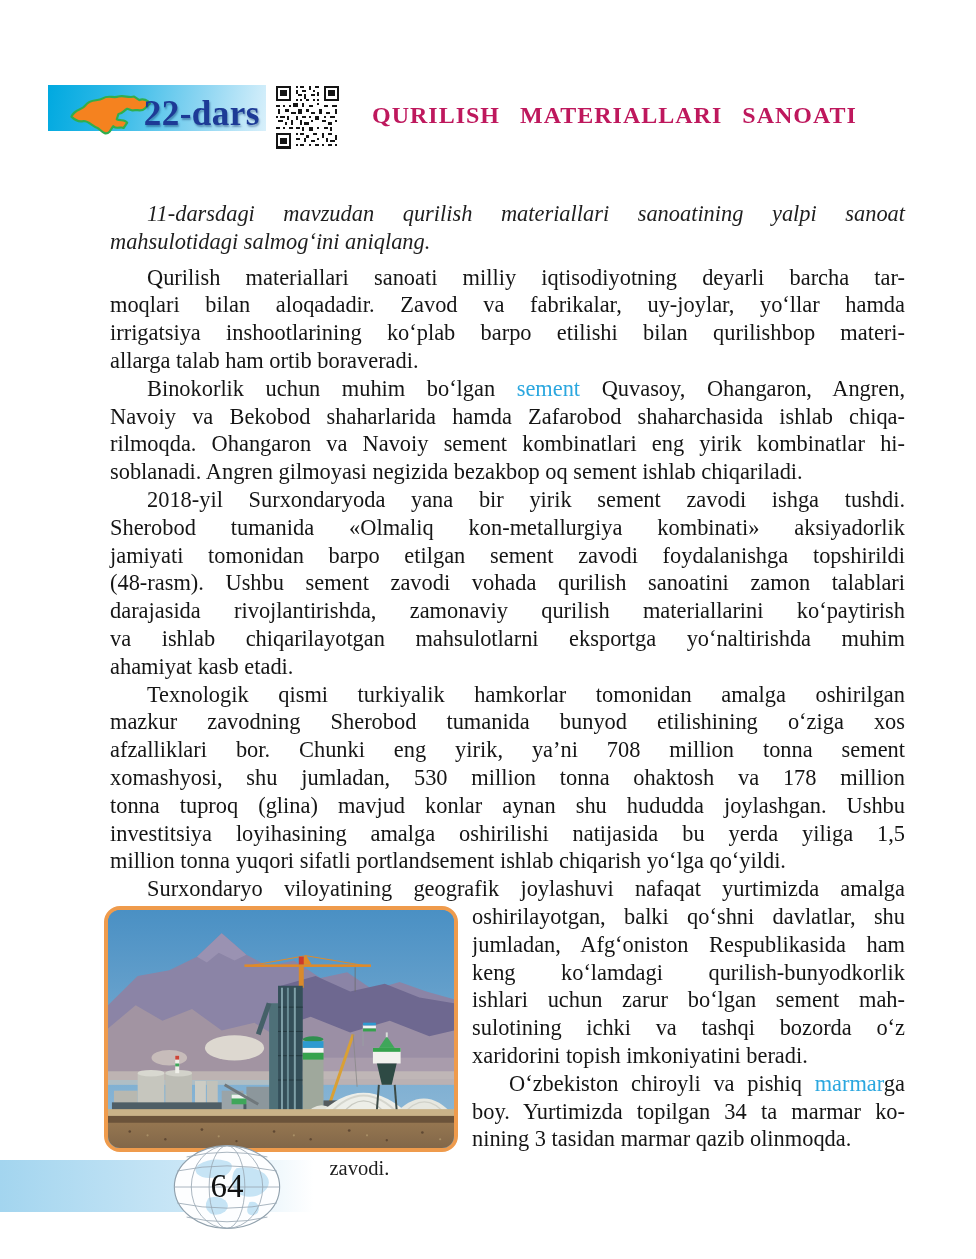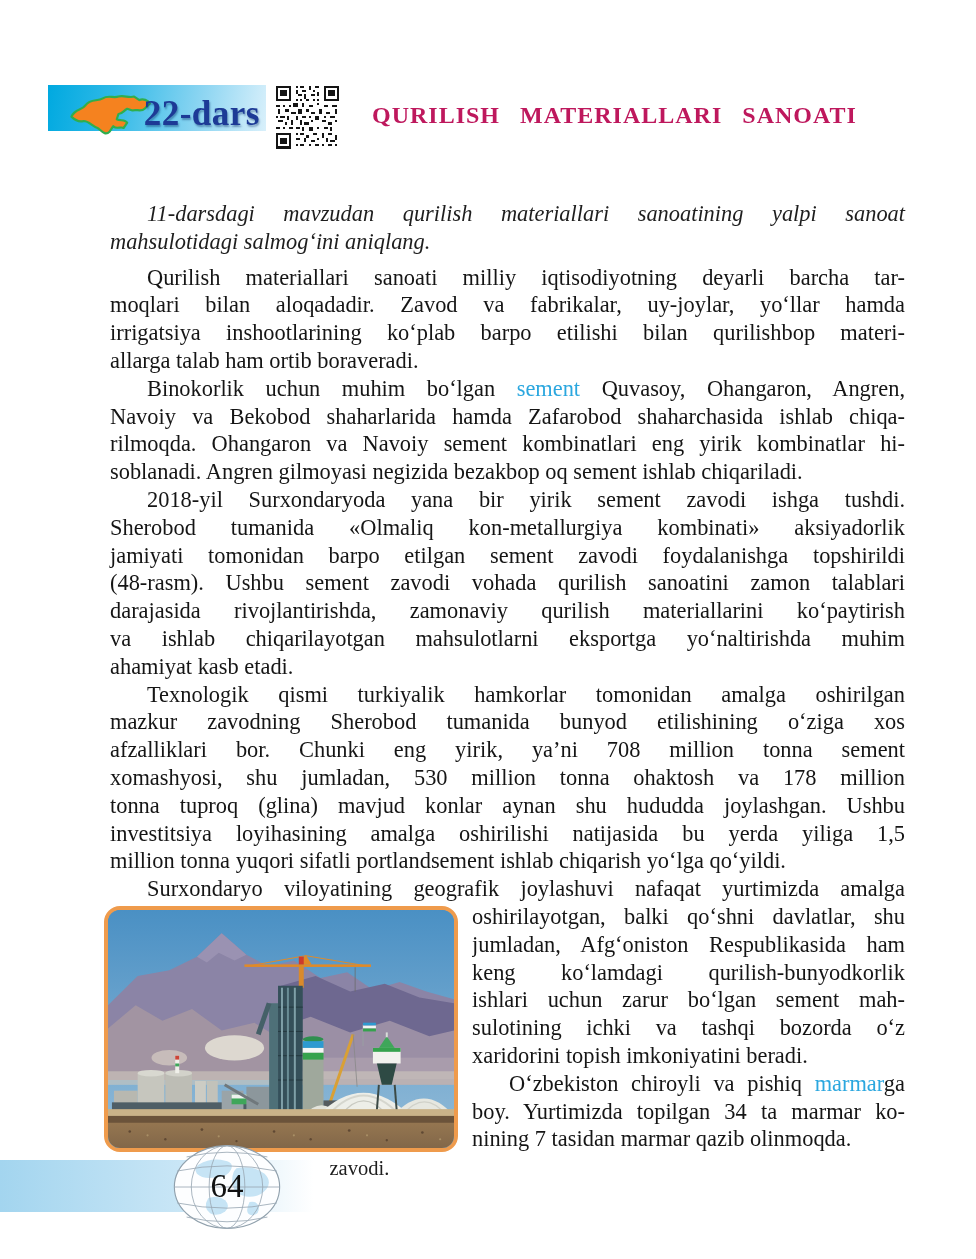--- a/index.html
+++ b/index.html
@@ -342,21 +342,21 @@
           <div class="tline">oshirilayotgan, balki qoʻshni davlatlar, shu</div>
           <div class="tline">jumladan, Afgʻoniston Respublikasida ham</div>
           <div class="tline">keng koʻlamdagi qurilish-bunyodkorlik</div>
           <div class="tline">ishlari uchun zarur boʻlgan sement mah-</div>
           <div class="tline">sulotining ichki va tashqi bozorda oʻz</div>
           <div class="tline tline-last">xaridorini topish imkoniyatini beradi.</div>
         </div>
       <div class="para indent">
           <div class="tline">Oʻzbekiston chiroyli va pishiq <span class="hl">marmar</span>ga</div>
           <div class="tline">boy. Yurtimizda topilgan 34 ta marmar ko-</div>
-          <div class="tline tline-last">nining 7 tasidan marmar qazib olinmoqda.</div>
+          <div class="tline tline-last">nining 3 tasidan marmar qazib olinmoqda.</div>
         </div>
     </div>
 
     <div class="clear"></div>
   </div>
 
   <div class="footer-bar"></div>
   <svg class="globe" viewBox="0 0 120 100">
     <ellipse cx="60" cy="50" rx="56" ry="44" fill="#fdfeff" stroke="#90a0ac" stroke-width="1.2"></ellipse>
     <g fill="#c6e4f5" stroke="none">

